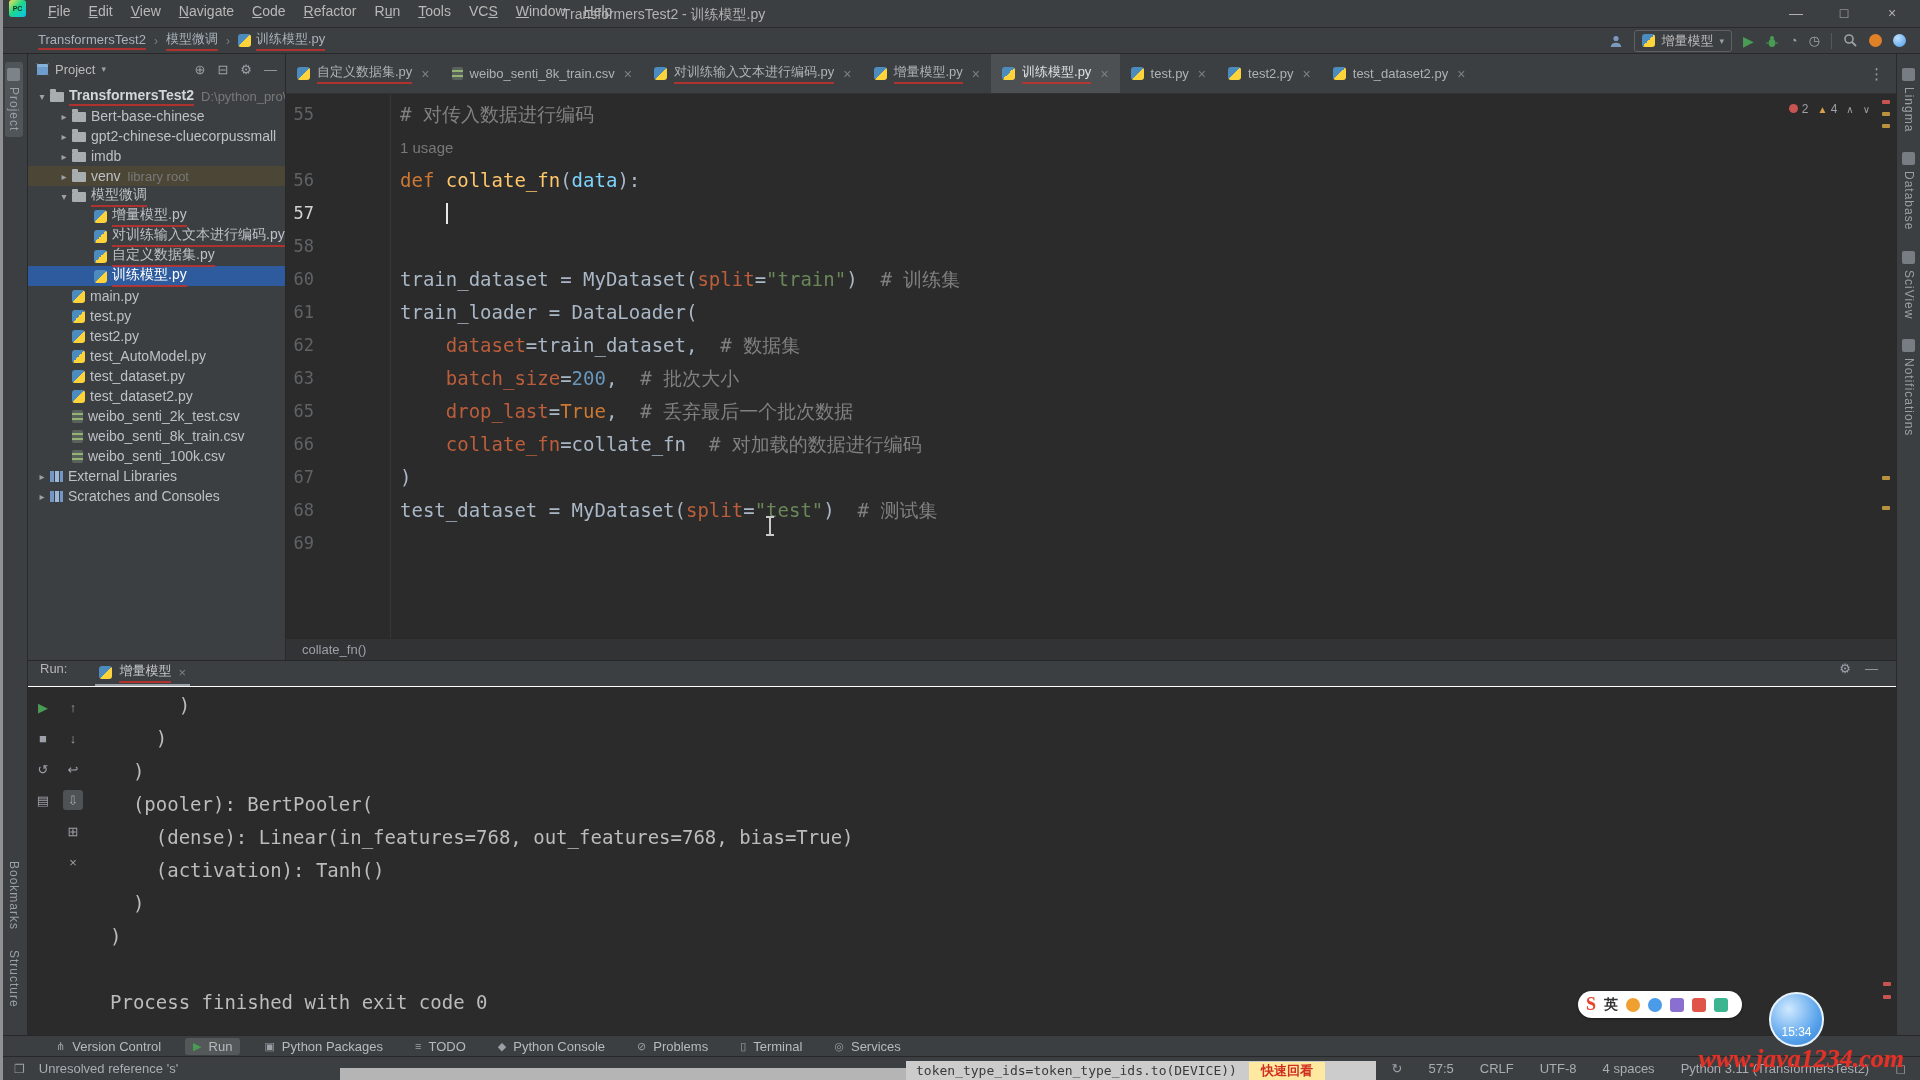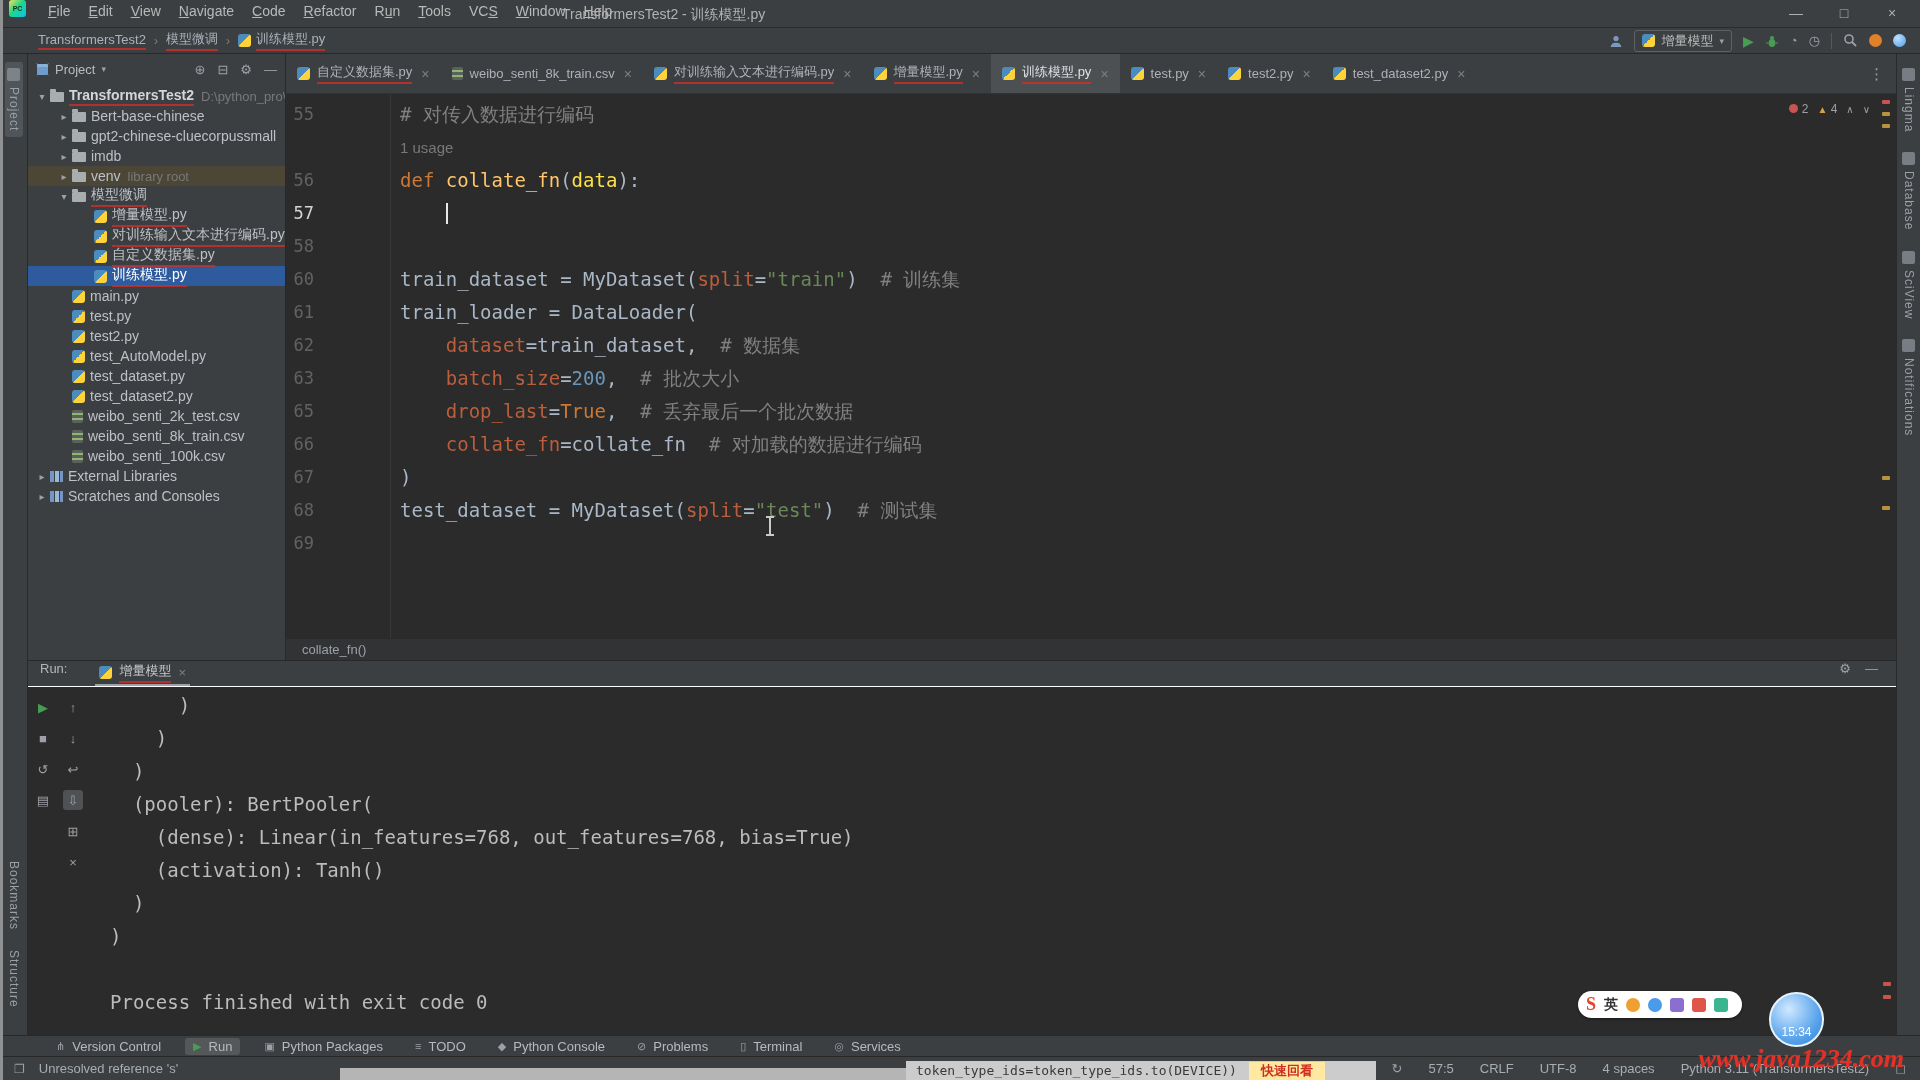--- a/index.html
+++ b/index.html
@@ -80,21 +80,21 @@
   #edbody{position:absolute;top:40px;bottom:22px;left:0;right:0;overflow:hidden;}
   #gutline{position:absolute;left:104px;top:0;bottom:0;width:1px;background:#353739;}
   .cl{display:flex;height:33px;line-height:33px;font-size:19px;}
   .cl .gut{width:104px;flex:none;box-sizing:border-box;padding-right:76px;text-align:right;
            color:#606366;font-size:17px;font-family:"DejaVu Sans Mono",monospace;}
   .cl .code{padding-left:10px;white-space:pre;font-family:"DejaVu Sans Mono",monospace;}
   .cl .code.sans{font-family:"Liberation Sans",sans-serif;font-size:15px;color:#787878;}
   .cl.current .gut{color:#d4d4d4;}
   .tok-pl{color:#a9b7c6;} .tok-kw{color:#cc7832;} .tok-fn{color:#ffc66b;}
   .tok-na{color:#bc5e3b;} .tok-st{color:#6a8759;} .tok-nu{color:#6897bb;}
-  .tok-cmt{color:#808080;} .tok-pr{color:#fde047;}
+  .tok-cmt{color:#808080;} .tok-pr{color:#7dd3fc;}
   .tok-sq{border-bottom:2px solid rgba(205,48,43,.85);}
   .caret{display:inline-block;width:2px;height:21px;background:#e8e8e8;vertical-align:-4px;}
   #inspections{position:absolute;top:8px;right:26px;display:flex;align-items:center;gap:9px;
                font-size:12px;color:#9da0a8;}
   .insp-dot{width:9px;height:9px;border-radius:50%;background:#c75450;display:inline-block;}
   .insp-tri{color:#d6a04c;font-size:10px;}
   #stripe-marks{position:absolute;top:0;right:4px;width:10px;bottom:0;}
   .mark{position:absolute;left:0;width:8px;height:4px;border-radius:1px;}
   #ctxbar{position:absolute;left:0;right:0;bottom:0;height:22px;background:#313335;border-top:1px solid #2a2a2a;
           box-sizing:border-box;line-height:21px;padding-left:16px;font-size:13px;color:#9da0a8;}

